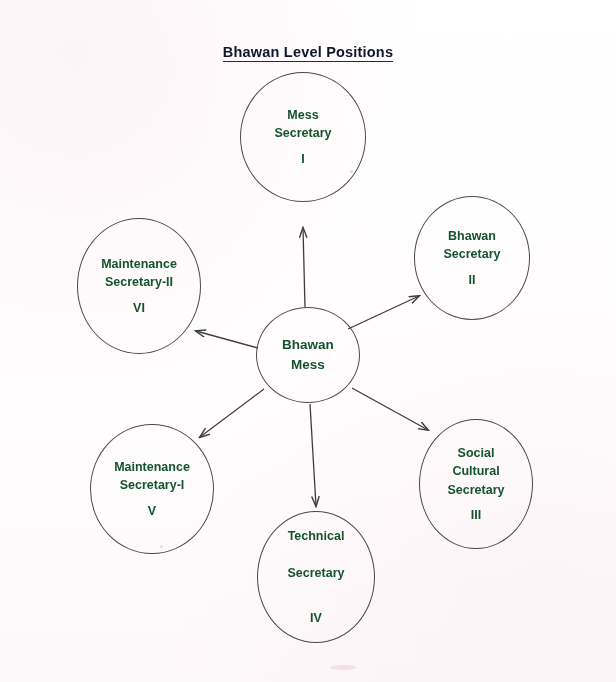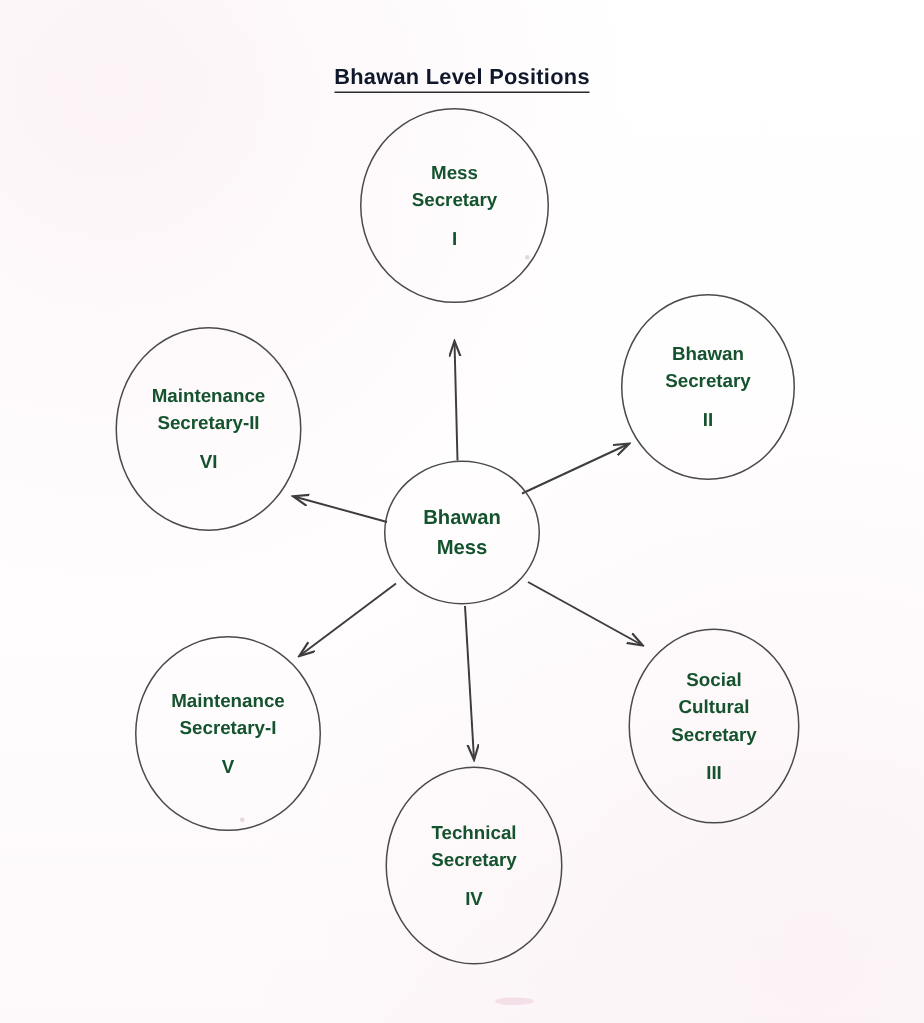--- a/index.html
+++ b/index.html
@@ -126,21 +126,21 @@
     <span class="roman">II</span>
   </div>
 
   <div class="node" style="left:419px; top:419px; width:114px; height:130px;">
     <span class="line">Social</span>
     <span class="line">Cultural</span>
     <span class="line">Secretary</span>
     <span class="roman">III</span>
   </div>
 
-  <div class="node" style="left:257px; top:511px; width:118px; height:132px;">
+  <div class="node" style="left:257px; top:511px; width:118px; height:132px;gap:19px;">
     <span class="line">Technical</span>
     <span class="line">Secretary</span>
     <span class="roman">IV</span>
   </div>
 
   <div class="node" style="left:90px; top:424px; width:124px; height:130px;">
     <span class="line">Maintenance</span>
     <span class="line">Secretary-I</span>
     <span class="roman">V</span>
   </div>

